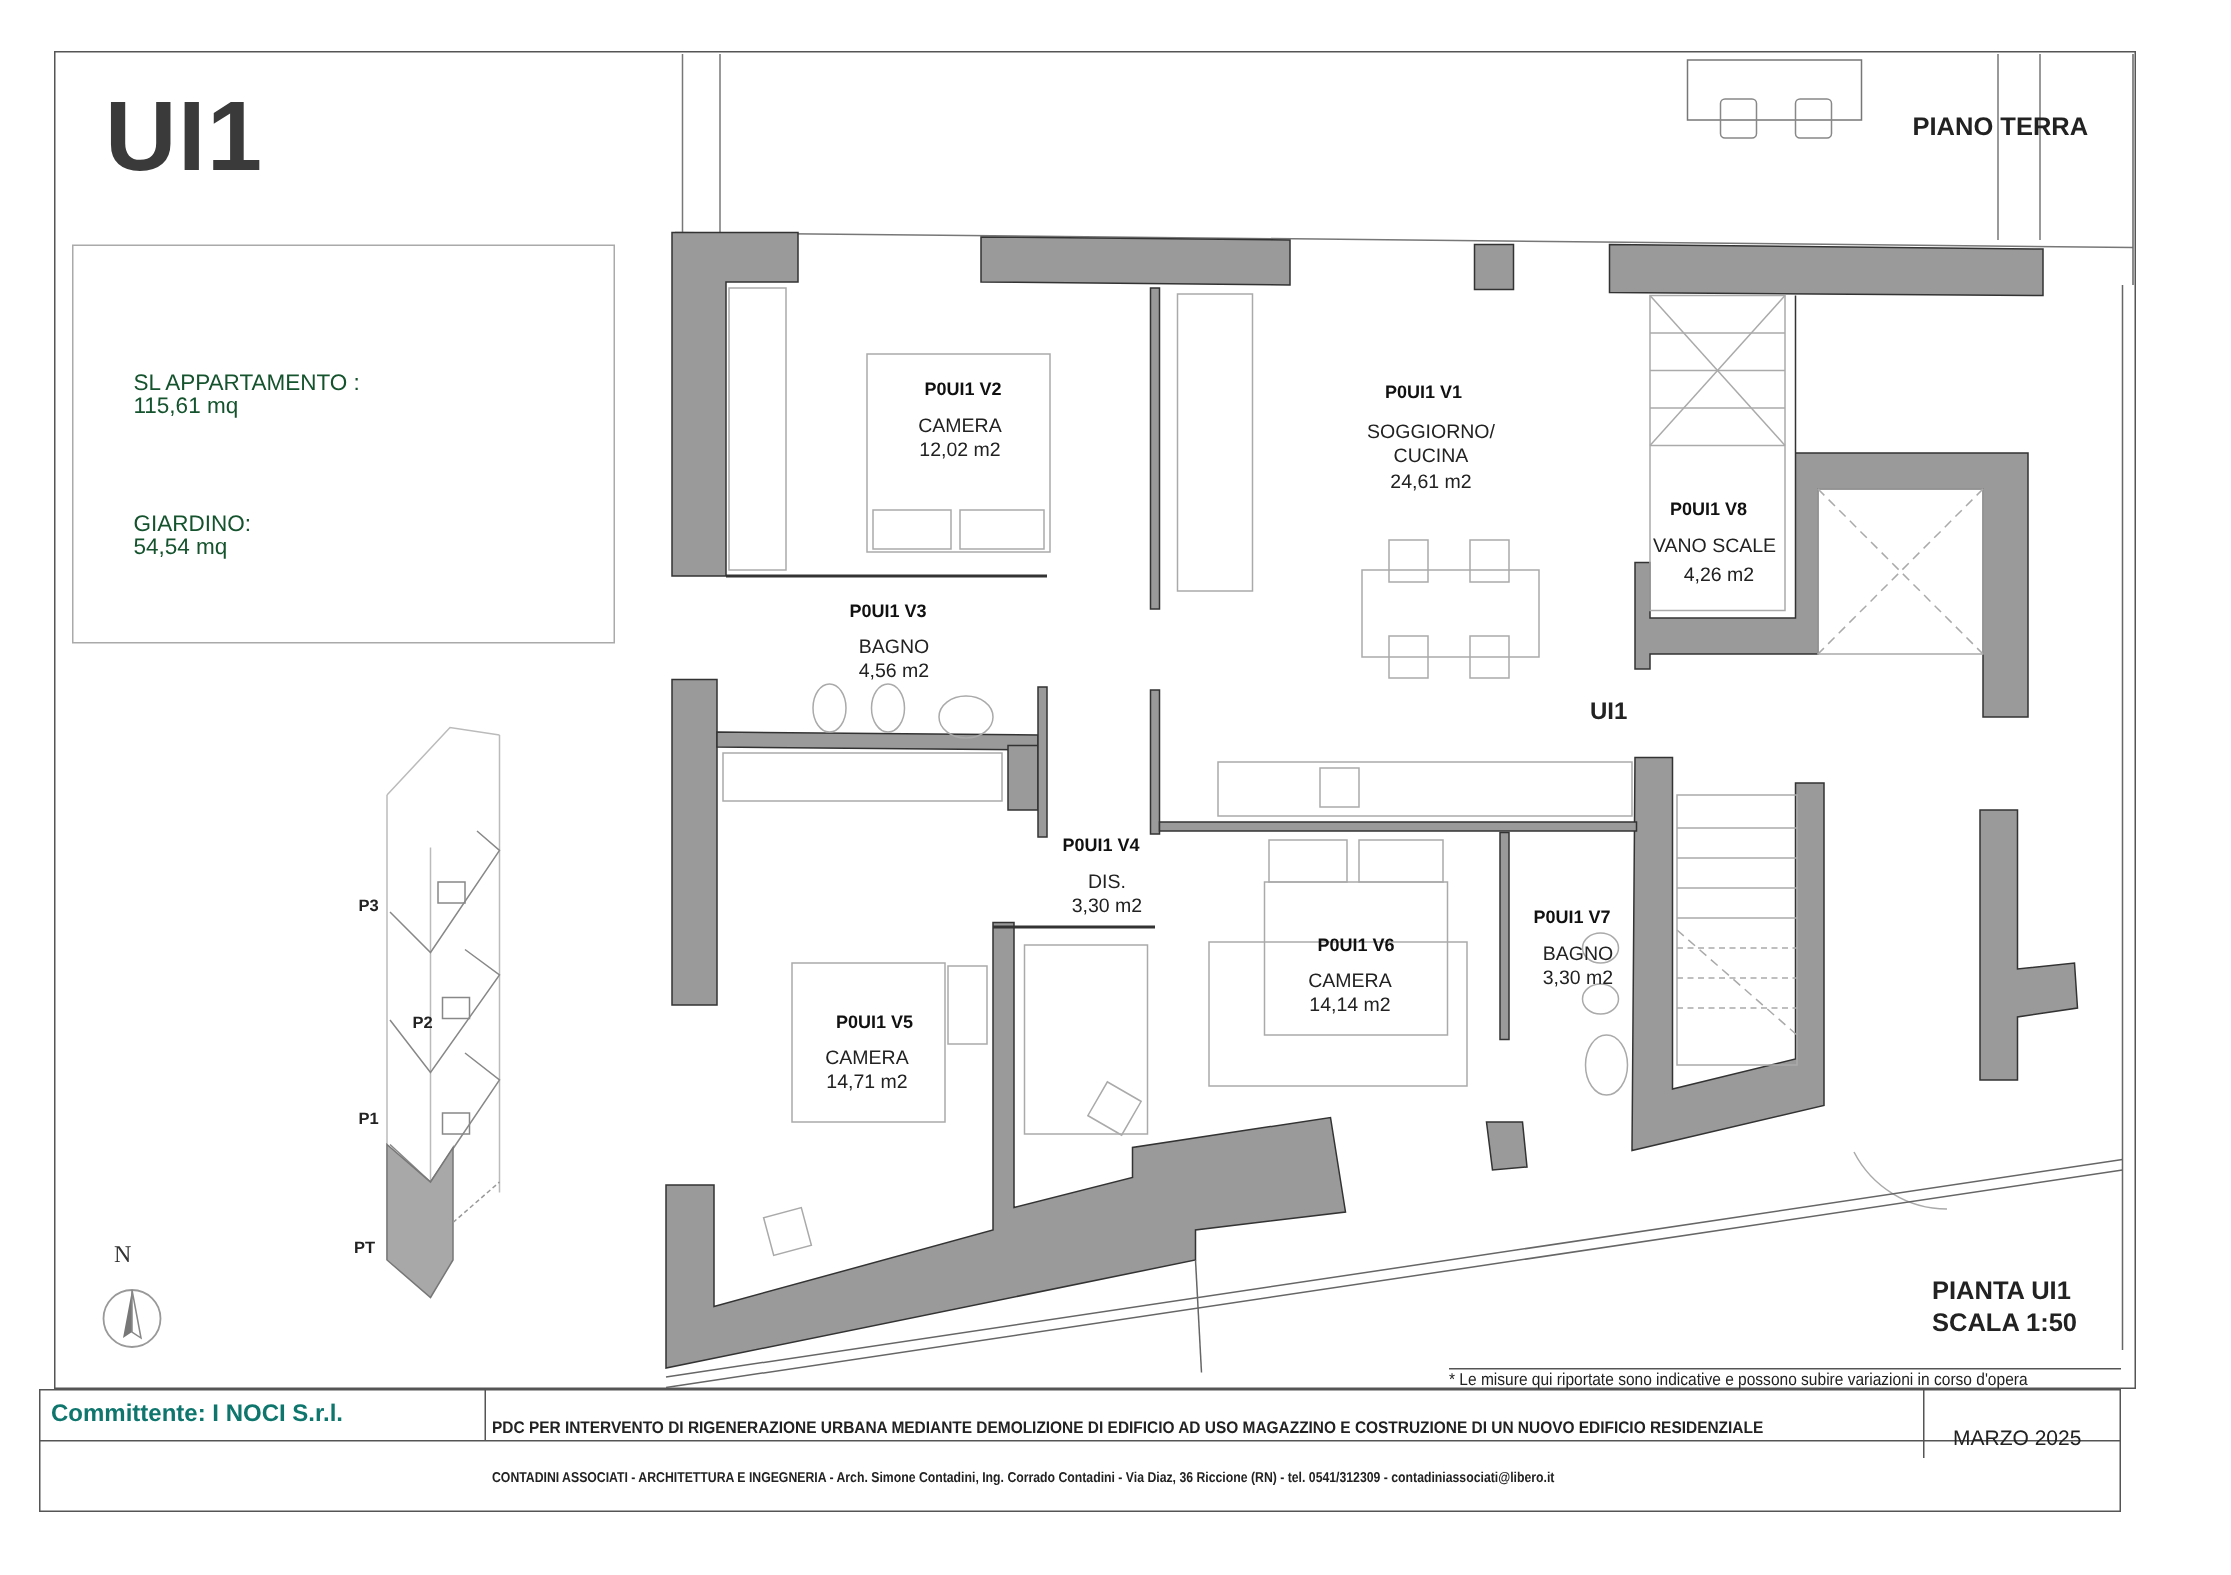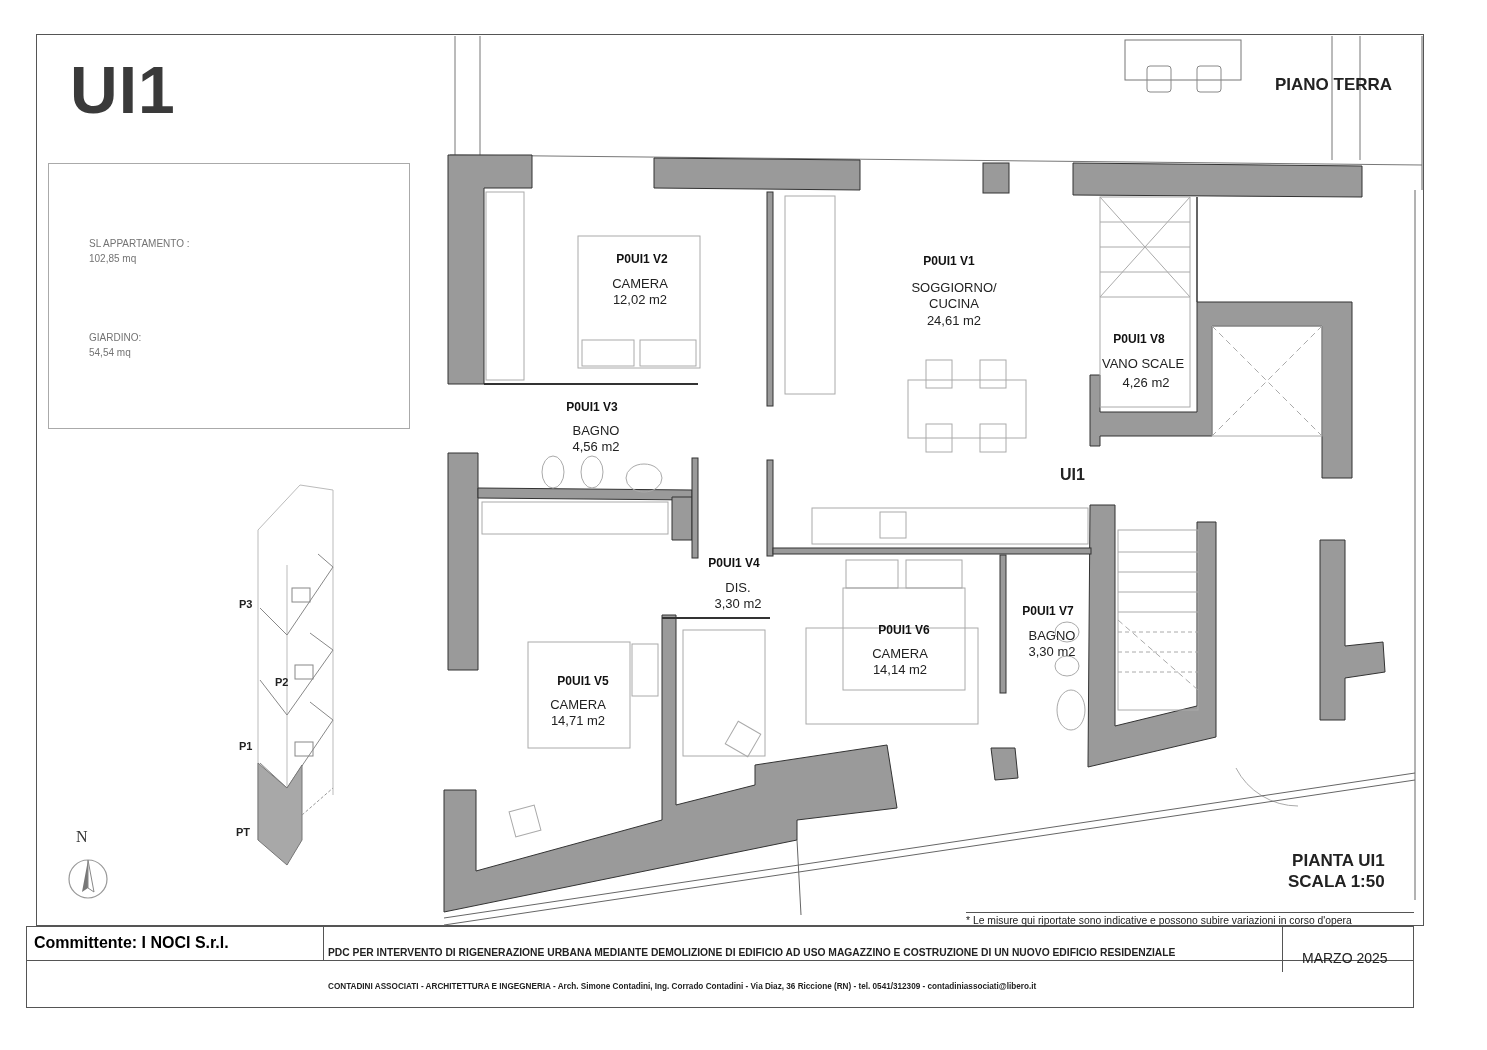--- a/index.html
+++ b/index.html
@@ -1,47 +1,47 @@
 <!DOCTYPE html>
 <html><head>
 <meta charset="utf-8">
 <style>
   html,body{margin:0;padding:0;background:#fff;}
   body{width:1487px;height:1050px;position:relative;overflow:hidden;font-family:"Liberation Sans",sans-serif;color:#222;}
   .abs{position:absolute;}
   .sheet{position:absolute;left:36px;top:34px;width:1388px;height:892px;border:1px solid #555;box-sizing:border-box;}
   .title-big{position:absolute;left:70px;top:52px;font-size:66px;font-weight:bold;color:#3a3a3a;letter-spacing:1px;}
   .info-box{position:absolute;left:48px;top:163px;width:362px;height:266px;border:1px solid #aaa;box-sizing:border-box;}
-  .info-item{position:absolute;left:40px;font-size:10px;line-height:15px;color:#737373;}
+  .info-item{position:absolute;left:40px;font-size:15px;line-height:15px;color:#14532d;margin-top:12px;}
   .room-code{font-weight:bold;font-size:12px;text-anchor:middle;fill:#111;font-family:"Liberation Sans",sans-serif;}
   .room-name{font-size:13px;text-anchor:middle;fill:#222;font-family:"Liberation Sans",sans-serif;}
-  .committente{position:absolute;left:34px;top:934px;font-size:16px;font-weight:bold;color:#000000;}
+  .committente{position:absolute;left:34px;top:934px;font-size:16px;font-weight:bold;color:#0f766e;}
   .project{position:absolute;left:328px;top:946px;font-size:11.2px;font-weight:bold;color:#222;transform:scaleX(0.92);transform-origin:left center;white-space:nowrap;}
   .date{position:absolute;left:1302px;top:950px;font-size:14px;color:#222;text-align:center;}
   .studio{position:absolute;left:328px;top:980px;font-size:9.5px;font-weight:bold;color:#222;transform:scaleX(0.86);transform-origin:left center;white-space:nowrap;}
   .note{position:absolute;left:966px;top:914px;font-size:11.5px;color:#222;transform:scaleX(0.9);transform-origin:left center;white-space:nowrap;}
   .piano{position:absolute;left:1275px;top:75px;font-size:17px;font-weight:bold;color:#222;}
-  .pianta{position:absolute;left:1288px;top:850px;font-size:17px;font-weight:bold;color:#222;text-align:right;line-height:21px;}
+  .pianta{position:absolute;left:1288px;top:850px;font-size:17px;font-weight:bold;color:#222;text-align:left;line-height:21px;}
   .ui1-label{position:absolute;left:1060px;top:466px;font-size:16px;font-weight:bold;color:#222;}
   .level-label{position:absolute;font-size:11px;font-weight:bold;color:#222;}
   .north-label{position:absolute;left:76px;top:828px;font-size:16px;color:#333;font-family:"Liberation Serif",serif;}
 </style>
 </head>
 <body>
 
 <div class="sheet"></div>
 
 <div class="abs" style="left:480px;top:0;width:944px;height:0;"></div>
 
 <div class="title-big">UI1</div>
 
 <div class="info-box">
   <div class="info-item" style="top:72px;">
     <div>SL APPARTAMENTO :</div>
-    <div>102,85 mq</div>
+    <div>115,61 mq</div>
   </div>
   <div class="info-item" style="top:166px;">
     <div>GIARDINO:</div>
     <div>54,54 mq</div>
   </div>
 </div>
 
 <svg class="abs" style="left:200px;top:470px;" width="160" height="420">
   <g stroke="#bbb" fill="none" stroke-width="1">
     <line x1="58" y1="60" x2="58" y2="370"></line>

